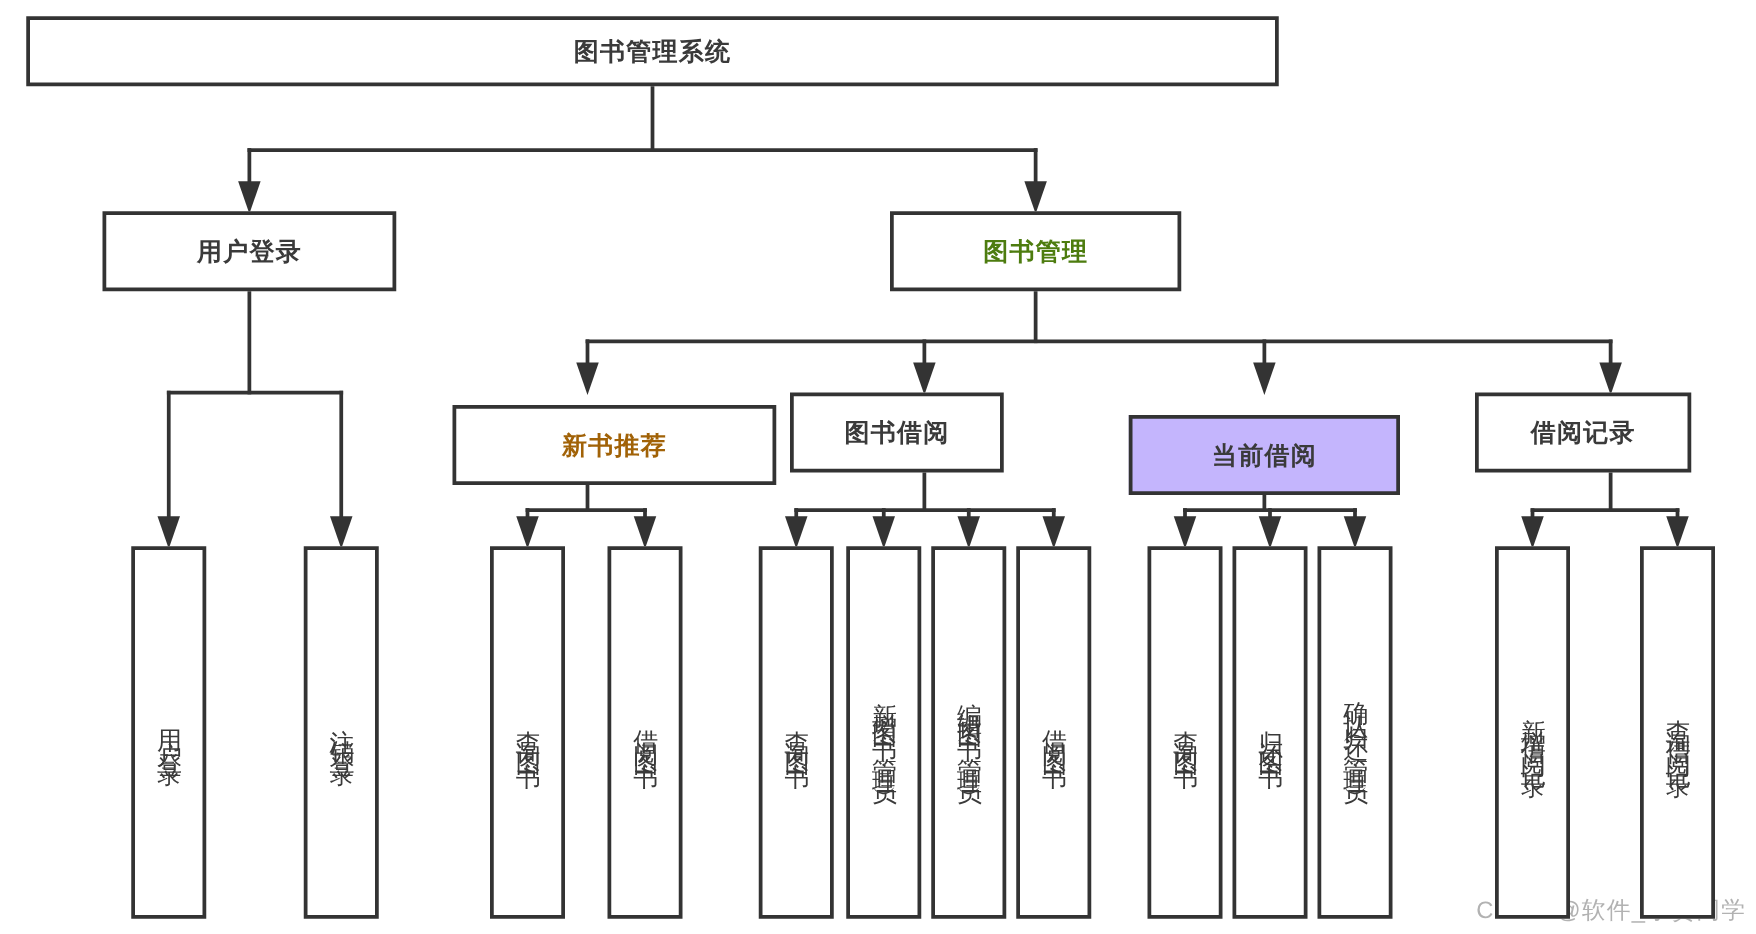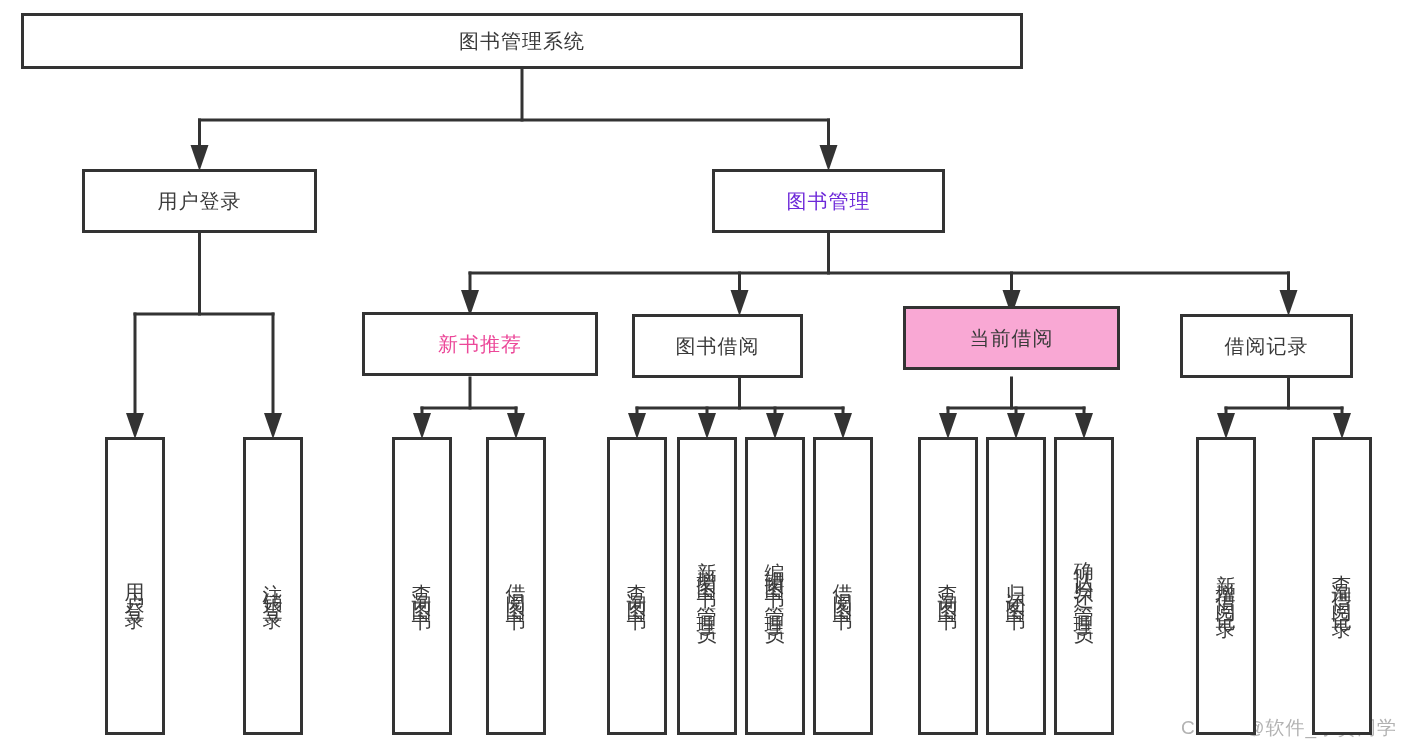--- a/index.html
+++ b/index.html
@@ -19,20 +19,21 @@
     border:3px solid #333333;
     display:flex;
     align-items:center;
     justify-content:center;
     color:#3a3a3a;
   }
   .node.h .node-label{
     font-size:20px;
     letter-spacing:1px;
     white-space:nowrap;
+    font-weight:bold;
   }
   .node.v .node-label{
     font-size:20px;
     writing-mode:vertical-rl;
     text-orientation:mixed;
     letter-spacing:9px;
     line-height:1;
   }
   .watermark{
     position:absolute;
@@ -102,30 +103,30 @@
       <polygon points="1342,439 1333,413 1351,413" fill="#333333"></polygon>
     </svg>
 
   <div class="watermark" style="color: rgb(178, 178, 178);">CSDN @软件_小贺同学</div>
 <div class="node h" style="left: 21px; top: 13px; width: 1002px; height: 56px; border-color: rgb(51, 51, 51); background: rgb(255, 255, 255); color: rgb(58, 58, 58);">
       <span class="node-label">图书管理系统</span>
     </div>
     <div class="node h" style="left: 82px; top: 169px; width: 235px; height: 64px; border-color: rgb(51, 51, 51); background: rgb(255, 255, 255); color: rgb(58, 58, 58);">
       <span class="node-label">用户登录</span>
     </div>
-    <div class="node h" style="left: 712px; top: 169px; width: 233px; height: 64px; border-color: rgb(51, 51, 51); background: rgb(255, 255, 255); color: #6d28d9;">
+    <div class="node h" style="left: 712px; top: 169px; width: 233px; height: 64px; border-color: rgb(51, 51, 51); background: rgb(255, 255, 255); color: #4d7c0f;">
       <span class="node-label">图书管理</span>
     </div>
-    <div class="node h" style="left: 362px; top: 312px; width: 236px; height: 64px; border-color: rgb(51, 51, 51); background: rgb(255, 255, 255); color: #ec4899;">
+    <div class="node h" style="left: 362px; top: 324px; width: 259px; height: 64px; border-color: rgb(51, 51, 51); background: rgb(255, 255, 255); color: #a16207;">
       <span class="node-label">新书推荐</span>
     </div>
     <div class="node h" style="left: 632px; top: 314px; width: 171px; height: 64px; border-color: rgb(51, 51, 51); background: rgb(255, 255, 255); color: rgb(58, 58, 58);">
       <span class="node-label">图书借阅</span>
     </div>
-    <div class="node h" style="left: 903px; top: 306px; width: 217px; height: 64px; border-color: rgb(51, 51, 51); background: #f9a8d4; color: rgb(58, 58, 58);">
+    <div class="node h" style="left: 903px; top: 332px; width: 217px; height: 64px; border-color: rgb(51, 51, 51); background: #c4b5fd; color: rgb(58, 58, 58);">
       <span class="node-label">当前借阅</span>
     </div>
     <div class="node h" style="left: 1180px; top: 314px; width: 173px; height: 64px; border-color: rgb(51, 51, 51); background: rgb(255, 255, 255); color: rgb(58, 58, 58);">
       <span class="node-label">借阅记录</span>
     </div>
     <div class="node v" style="left: 105px; top: 437px; width: 60px; height: 298px; border-color: rgb(51, 51, 51); background: rgb(255, 255, 255); color: rgb(58, 58, 58);">
       <span class="node-label">用户登录</span>
     </div>
     <div class="node v" style="left: 243px; top: 437px; width: 60px; height: 298px; border-color: rgb(51, 51, 51); background: rgb(255, 255, 255); color: rgb(58, 58, 58);">
       <span class="node-label">注销登录</span>

